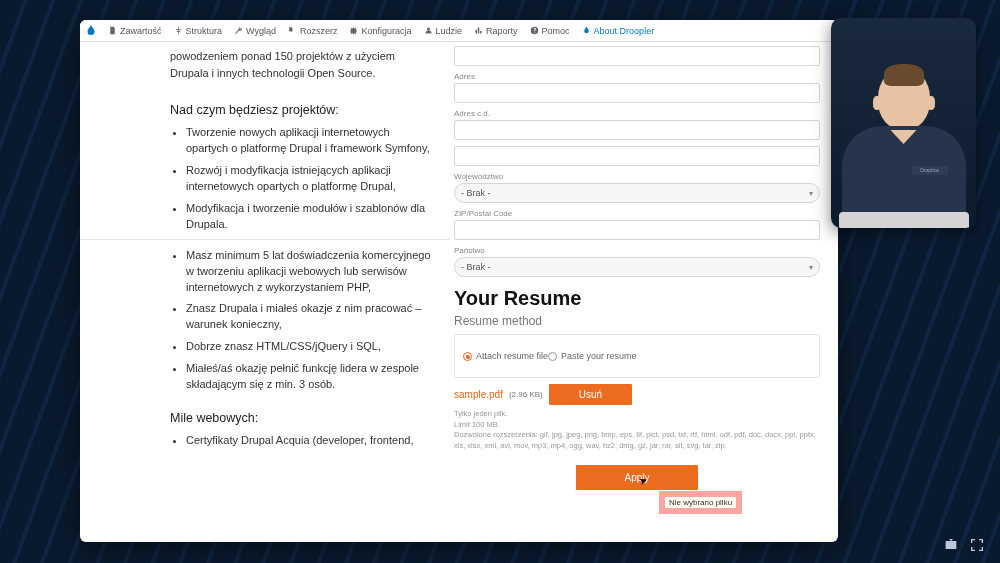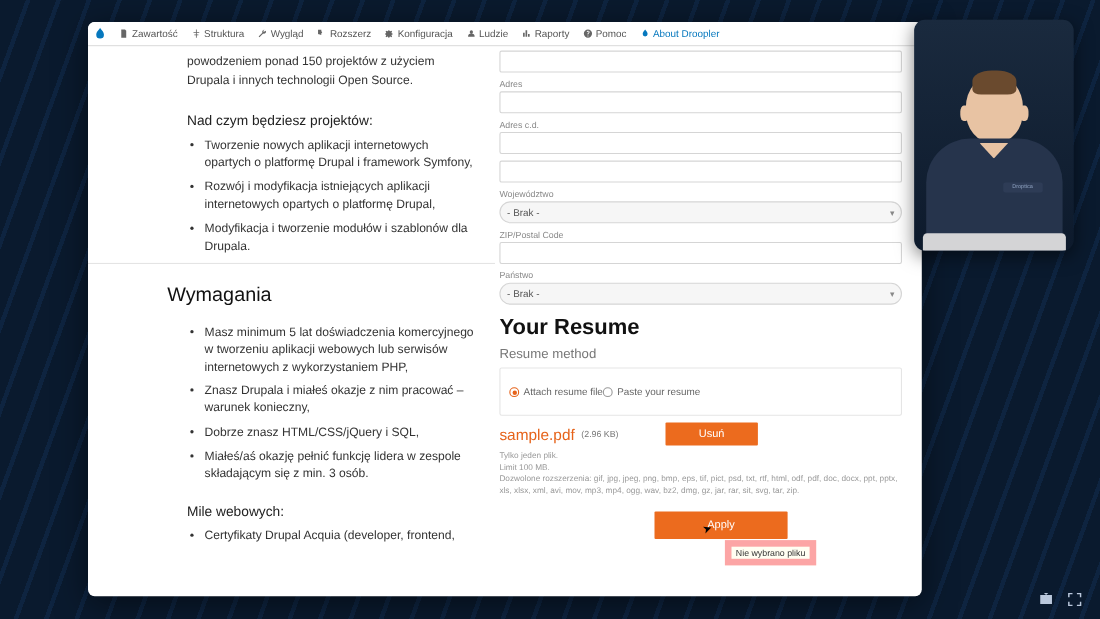--- a/index.html
+++ b/index.html
@@ -121,27 +121,26 @@
     border: 1px solid #e5e5e5; border-radius: 2px;
     padding: 16px 8px;
     display: flex; 
     font-size: 9px; color: #666;
     margin-bottom: 6px;
   }
   .radio { width: 9px; height: 9px; border: 1px solid #999; border-radius: 50%; display:inline-block; margin-right:4px; vertical-align: middle; position:relative;}
   .radio.sel { border-color: #e6631a; }
   .radio.sel::after { content:""; position:absolute; inset:1.5px; background:#e6631a; border-radius:50%; }
   .file-row { display: flex; align-items: center; gap: 6px; margin-bottom: 4px; }
-  .file-name { color: #e6631a; font-size: 14px; }
+  .file-name { color: #e6631a; font-size: 10px; }
   .file-size { color: #777; font-size: 8px; }
   .btn-orange {
     background: #ec6b1e; color: #fff; border: none;
     font-size: 10px; padding: 5px 30px; cursor: pointer;
     border-radius: 1px;
-    margin-left: 37px;
   }
   .btn-orange.apply { padding: 7px 48px; font-size: 10px; position:relative; }
   .fine-print { font-size: 7.5px; color: #999; line-height: 1.4; margin-bottom: 14px; }
   .apply-wrap { text-align: center; margin-top: 8px; position:relative; }
   .tooltip {
     position: absolute;
     background: #fffef2; border: 6px solid #fca5a5;
     font-size: 8px; color: #333; padding: 1px 4px;
     left: 56%; top: 26px;
     white-space: nowrap;
@@ -264,21 +263,20 @@
       <p class="pretext">powodzeniem ponad 150 projektów z użyciem Drupala i innych technologii Open Source.</p>
 
       <h3>Nad czym będziesz projektów:</h3>
       <ul>
         <li>Tworzenie nowych aplikacji internetowych opartych o platformę Drupal i framework Symfony,</li>
         <li>Rozwój i modyfikacja istniejących aplikacji internetowych opartych o platformę Drupal,</li>
         <li>Modyfikacja i tworzenie modułów i szablonów dla Drupala.</li>
       </ul>
 
       <div class="divider"></div>
-      <h2 class="section">Wymagania</h2>
       <ul>
         <li>Masz minimum 5 lat doświadczenia komercyjnego w tworzeniu aplikacji webowych lub serwisów internetowych z wykorzystaniem PHP,</li>
         <li>Znasz Drupala i miałeś okazje z nim pracować – warunek konieczny,</li>
         <li>Dobrze znasz HTML/CSS/jQuery i SQL,</li>
         <li>Miałeś/aś okazję pełnić funkcję lidera w zespole składającym się z min. 3 osób.</li>
       </ul>
 
       <h3>Mile webowych:</h3>
       <ul>
         <li>Certyfikaty Drupal Acquia (developer, frontend,</li>

